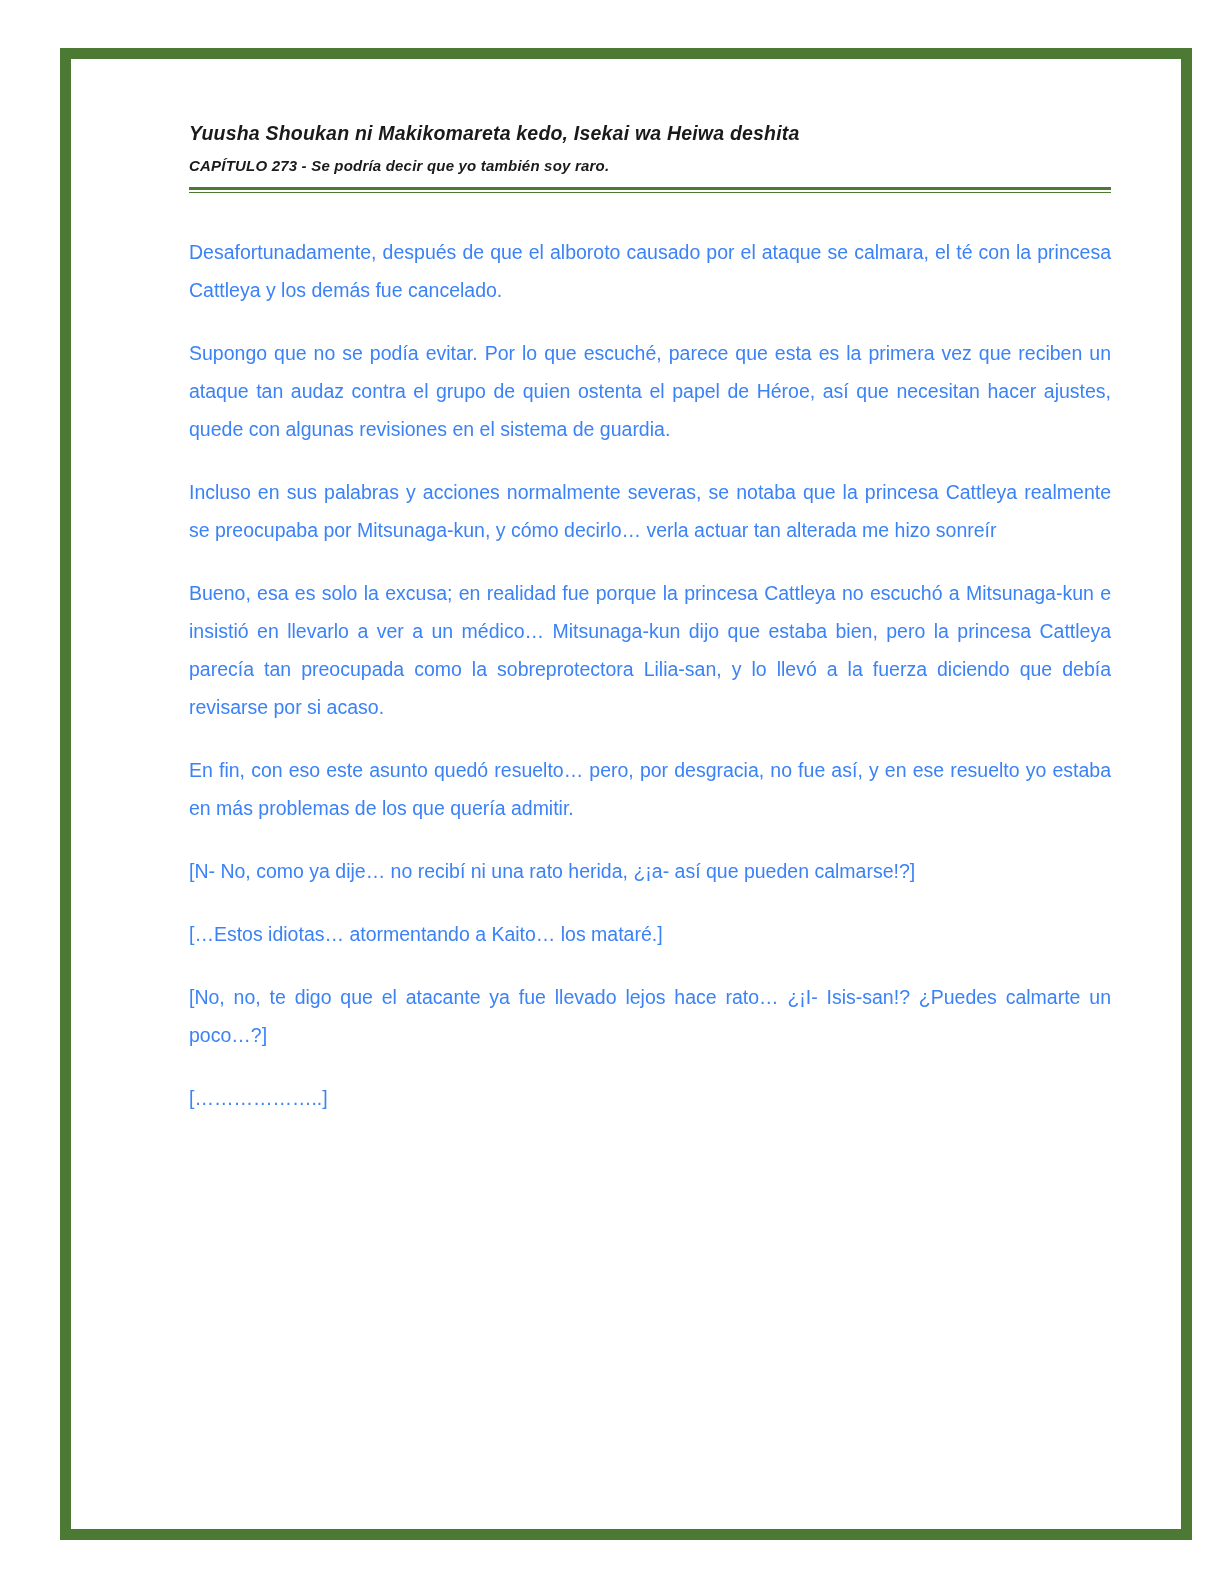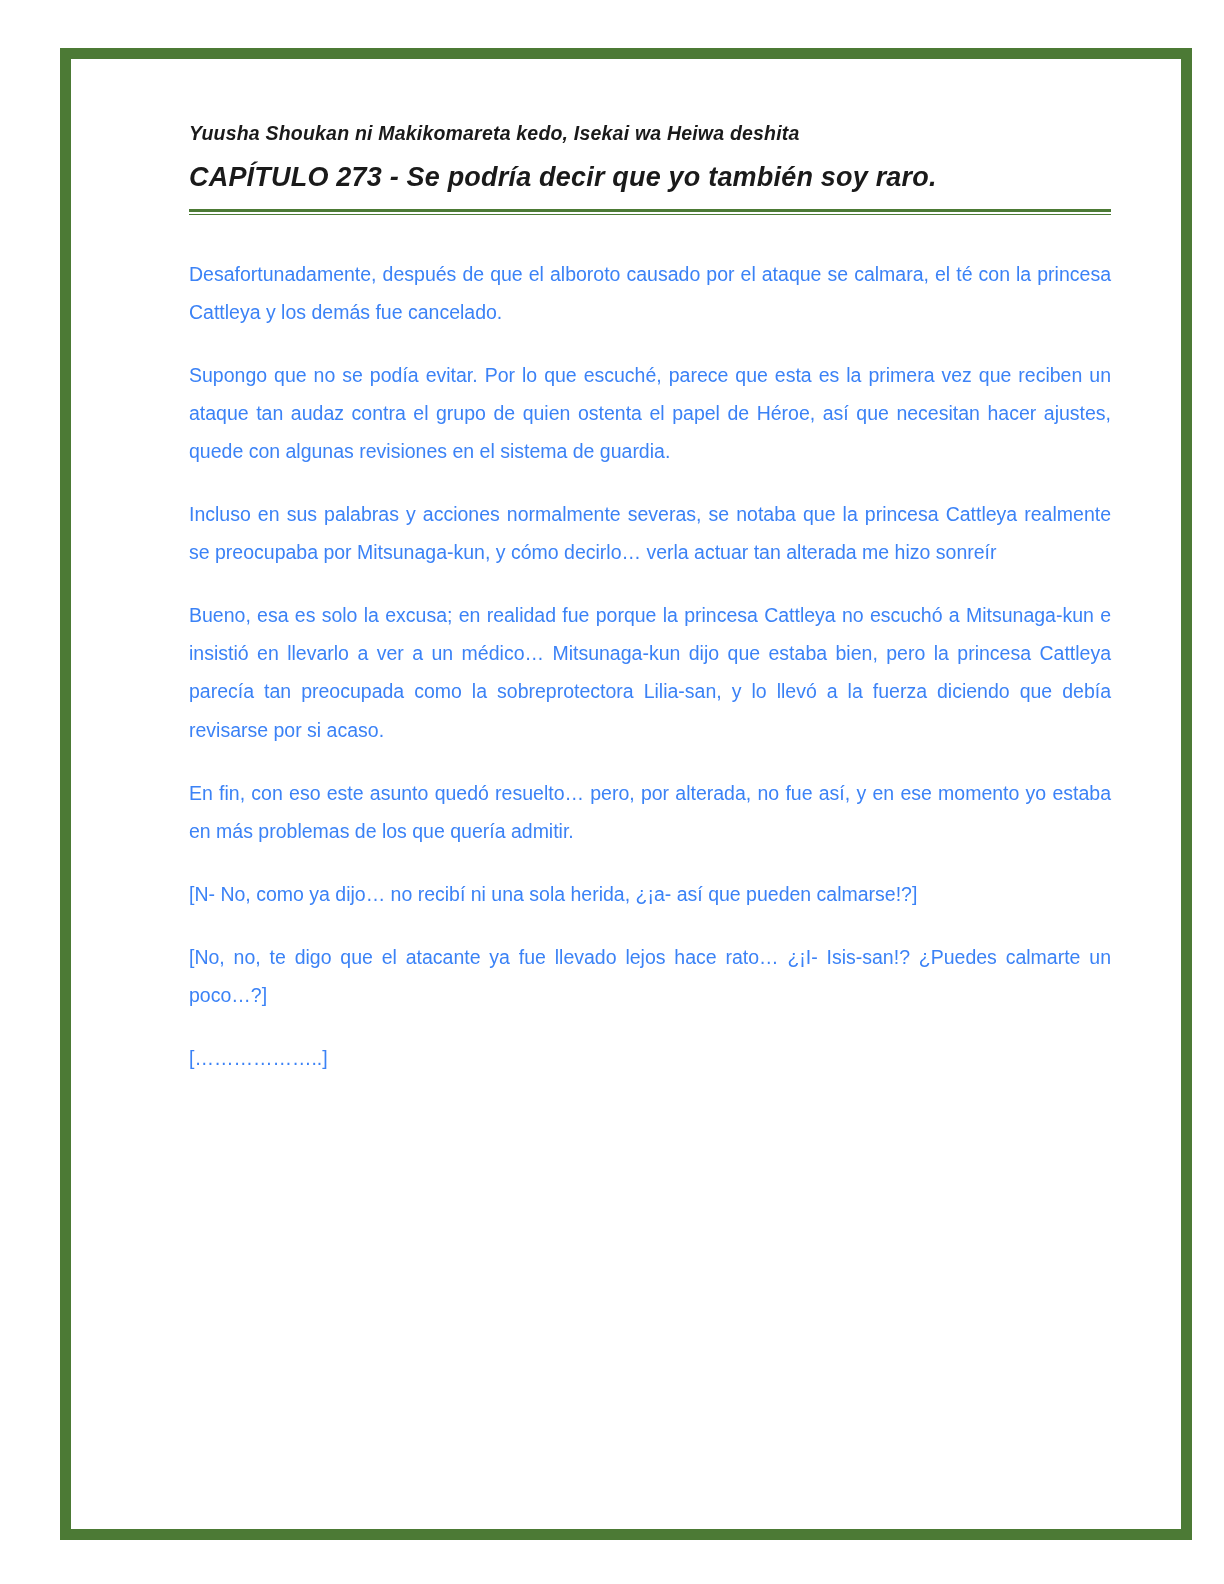--- a/index.html
+++ b/index.html
@@ -35,21 +35,21 @@
   .doc-subtitle {
     font-family: "Liberation Sans", sans-serif;
     font-weight: bold;
     font-style: italic;
     font-size: 19.5px;
     color: #1a1a1a;
     letter-spacing: 0.2px;
     line-height: 1.9;
   }
   .doc-subtitle {
-    font-size: 27px;
+    font-size: 15px;
   }
   .header-rule {
     margin-top: 6px;
     border-top: 3px solid #4c7a35;
     border-bottom: 1px solid #4c7a35;
     height: 2px;
     width: 100%;
   }
   .body-content {
     padding-top: 22px;
@@ -78,20 +78,21 @@
       <div class="doc-title">Yuusha Shoukan ni Makikomareta kedo, Isekai wa Heiwa deshita</div>
       <div class="doc-subtitle">CAPÍTULO 273 - Se podría decir que yo también soy raro.</div>
       <div class="header-rule"></div>
     </div>
 
     <div class="body-content">
       <p>Desafortunadamente, después de que el alboroto causado por el ataque se calmara, el té con la princesa Cattleya y los demás fue cancelado.</p>
       <p>Supongo que no se podía evitar. Por lo que escuché, parece que esta es la primera vez que reciben un ataque tan audaz contra el grupo de quien ostenta el papel de Héroe, así que necesitan hacer ajustes, quede con algunas revisiones en el sistema de guardia.</p>
       <p>Incluso en sus palabras y acciones normalmente severas, se notaba que la princesa Cattleya realmente se preocupaba por Mitsunaga-kun, y cómo decirlo… verla actuar tan alterada me hizo sonreír</p>
       <p>Bueno, esa es solo la excusa; en realidad fue porque la princesa Cattleya no escuchó a Mitsunaga-kun e insistió en llevarlo a ver a un médico… Mitsunaga-kun dijo que estaba bien, pero la princesa Cattleya parecía tan preocupada como la sobreprotectora Lilia-san, y lo llevó a la fuerza diciendo que debía revisarse por si acaso.</p>
-      <p>En fin, con eso este asunto quedó resuelto… pero, por alterada, no fue así, y en ese momento yo estaba en más problemas de los que quería admitir.</p>
-      <p>[N- No, como ya dijo… no recibí ni una sola herida, ¿¡a- así que pueden calmarse!?]</p>
+      <p>En fin, con eso este asunto quedó resuelto… pero, por desgracia, no fue así, y en ese resuelto yo estaba en más problemas de los que quería admitir.</p>
+      <p>[N- No, como ya dije… no recibí ni una rato herida, ¿¡a- así que pueden calmarse!?]</p>
+      <p>[…Estos idiotas… atormentando a Kaito… los mataré.]</p>
       <p>[No, no, te digo que el atacante ya fue llevado lejos hace rato… ¿¡I- Isis-san!? ¿Puedes calmarte un poco…?]</p>
       <p>[………………..]</p>
     </div>
 
   </div>
 </div>
 
 </body></html>

